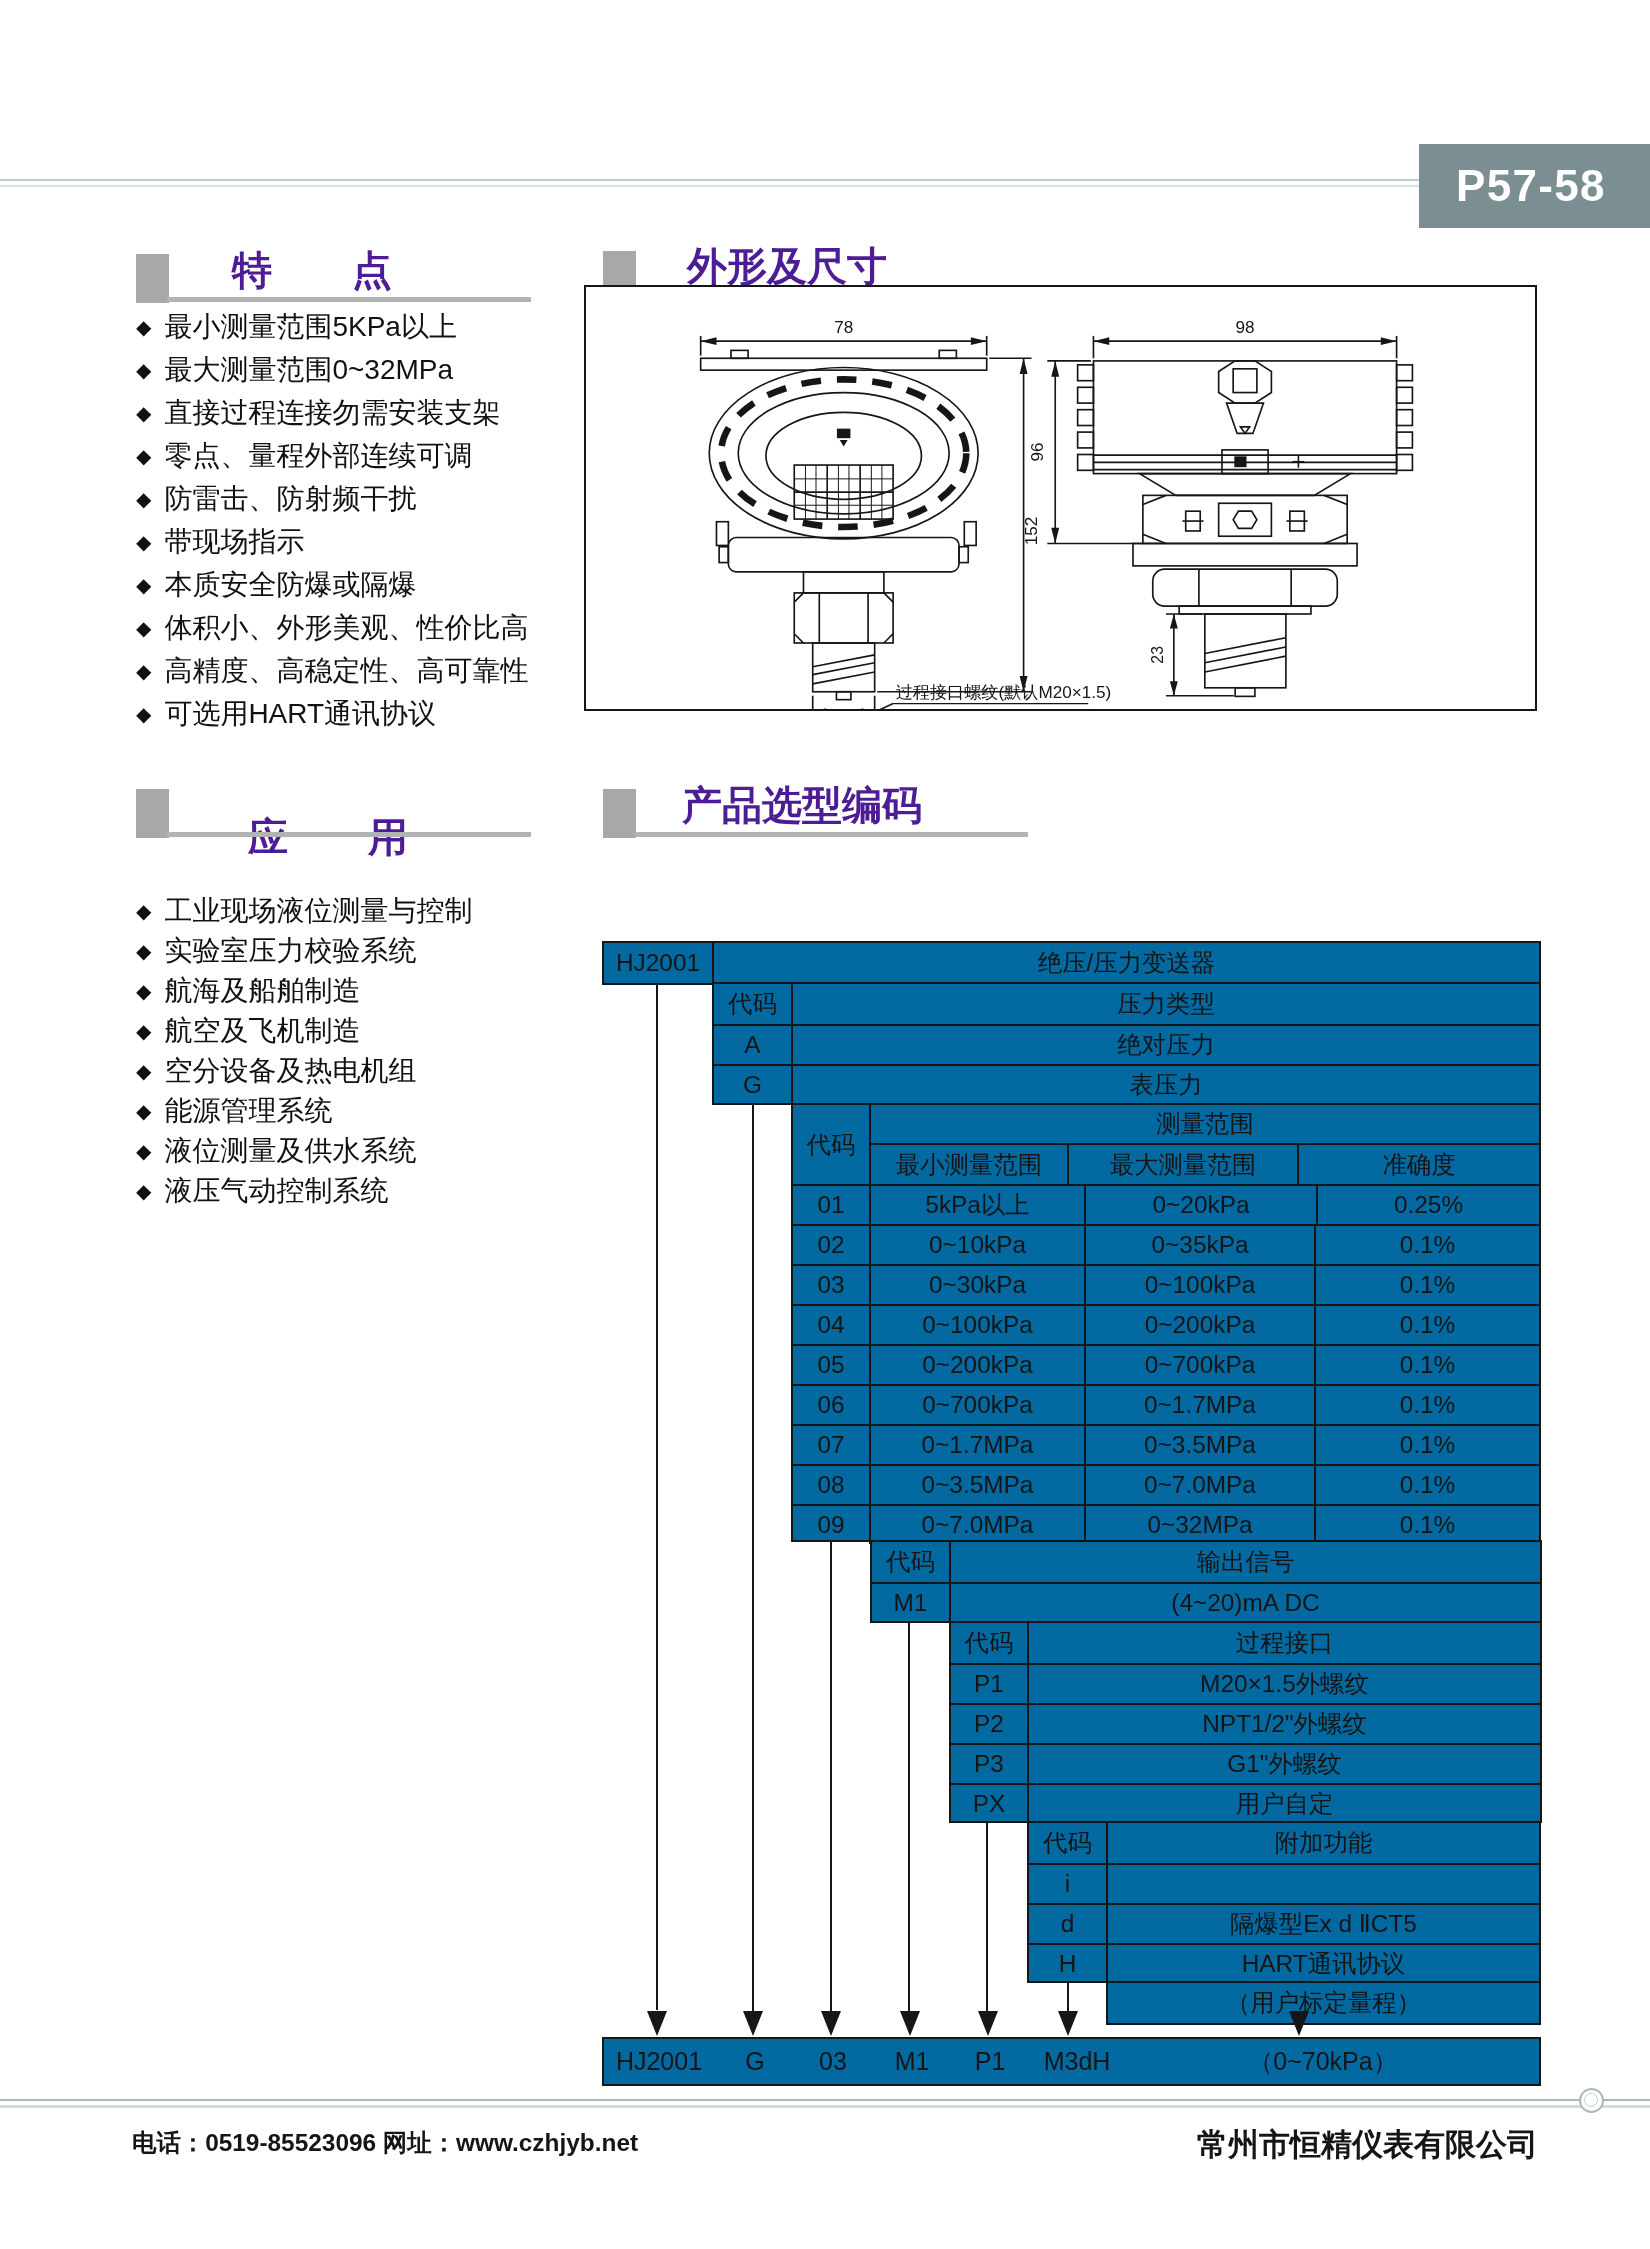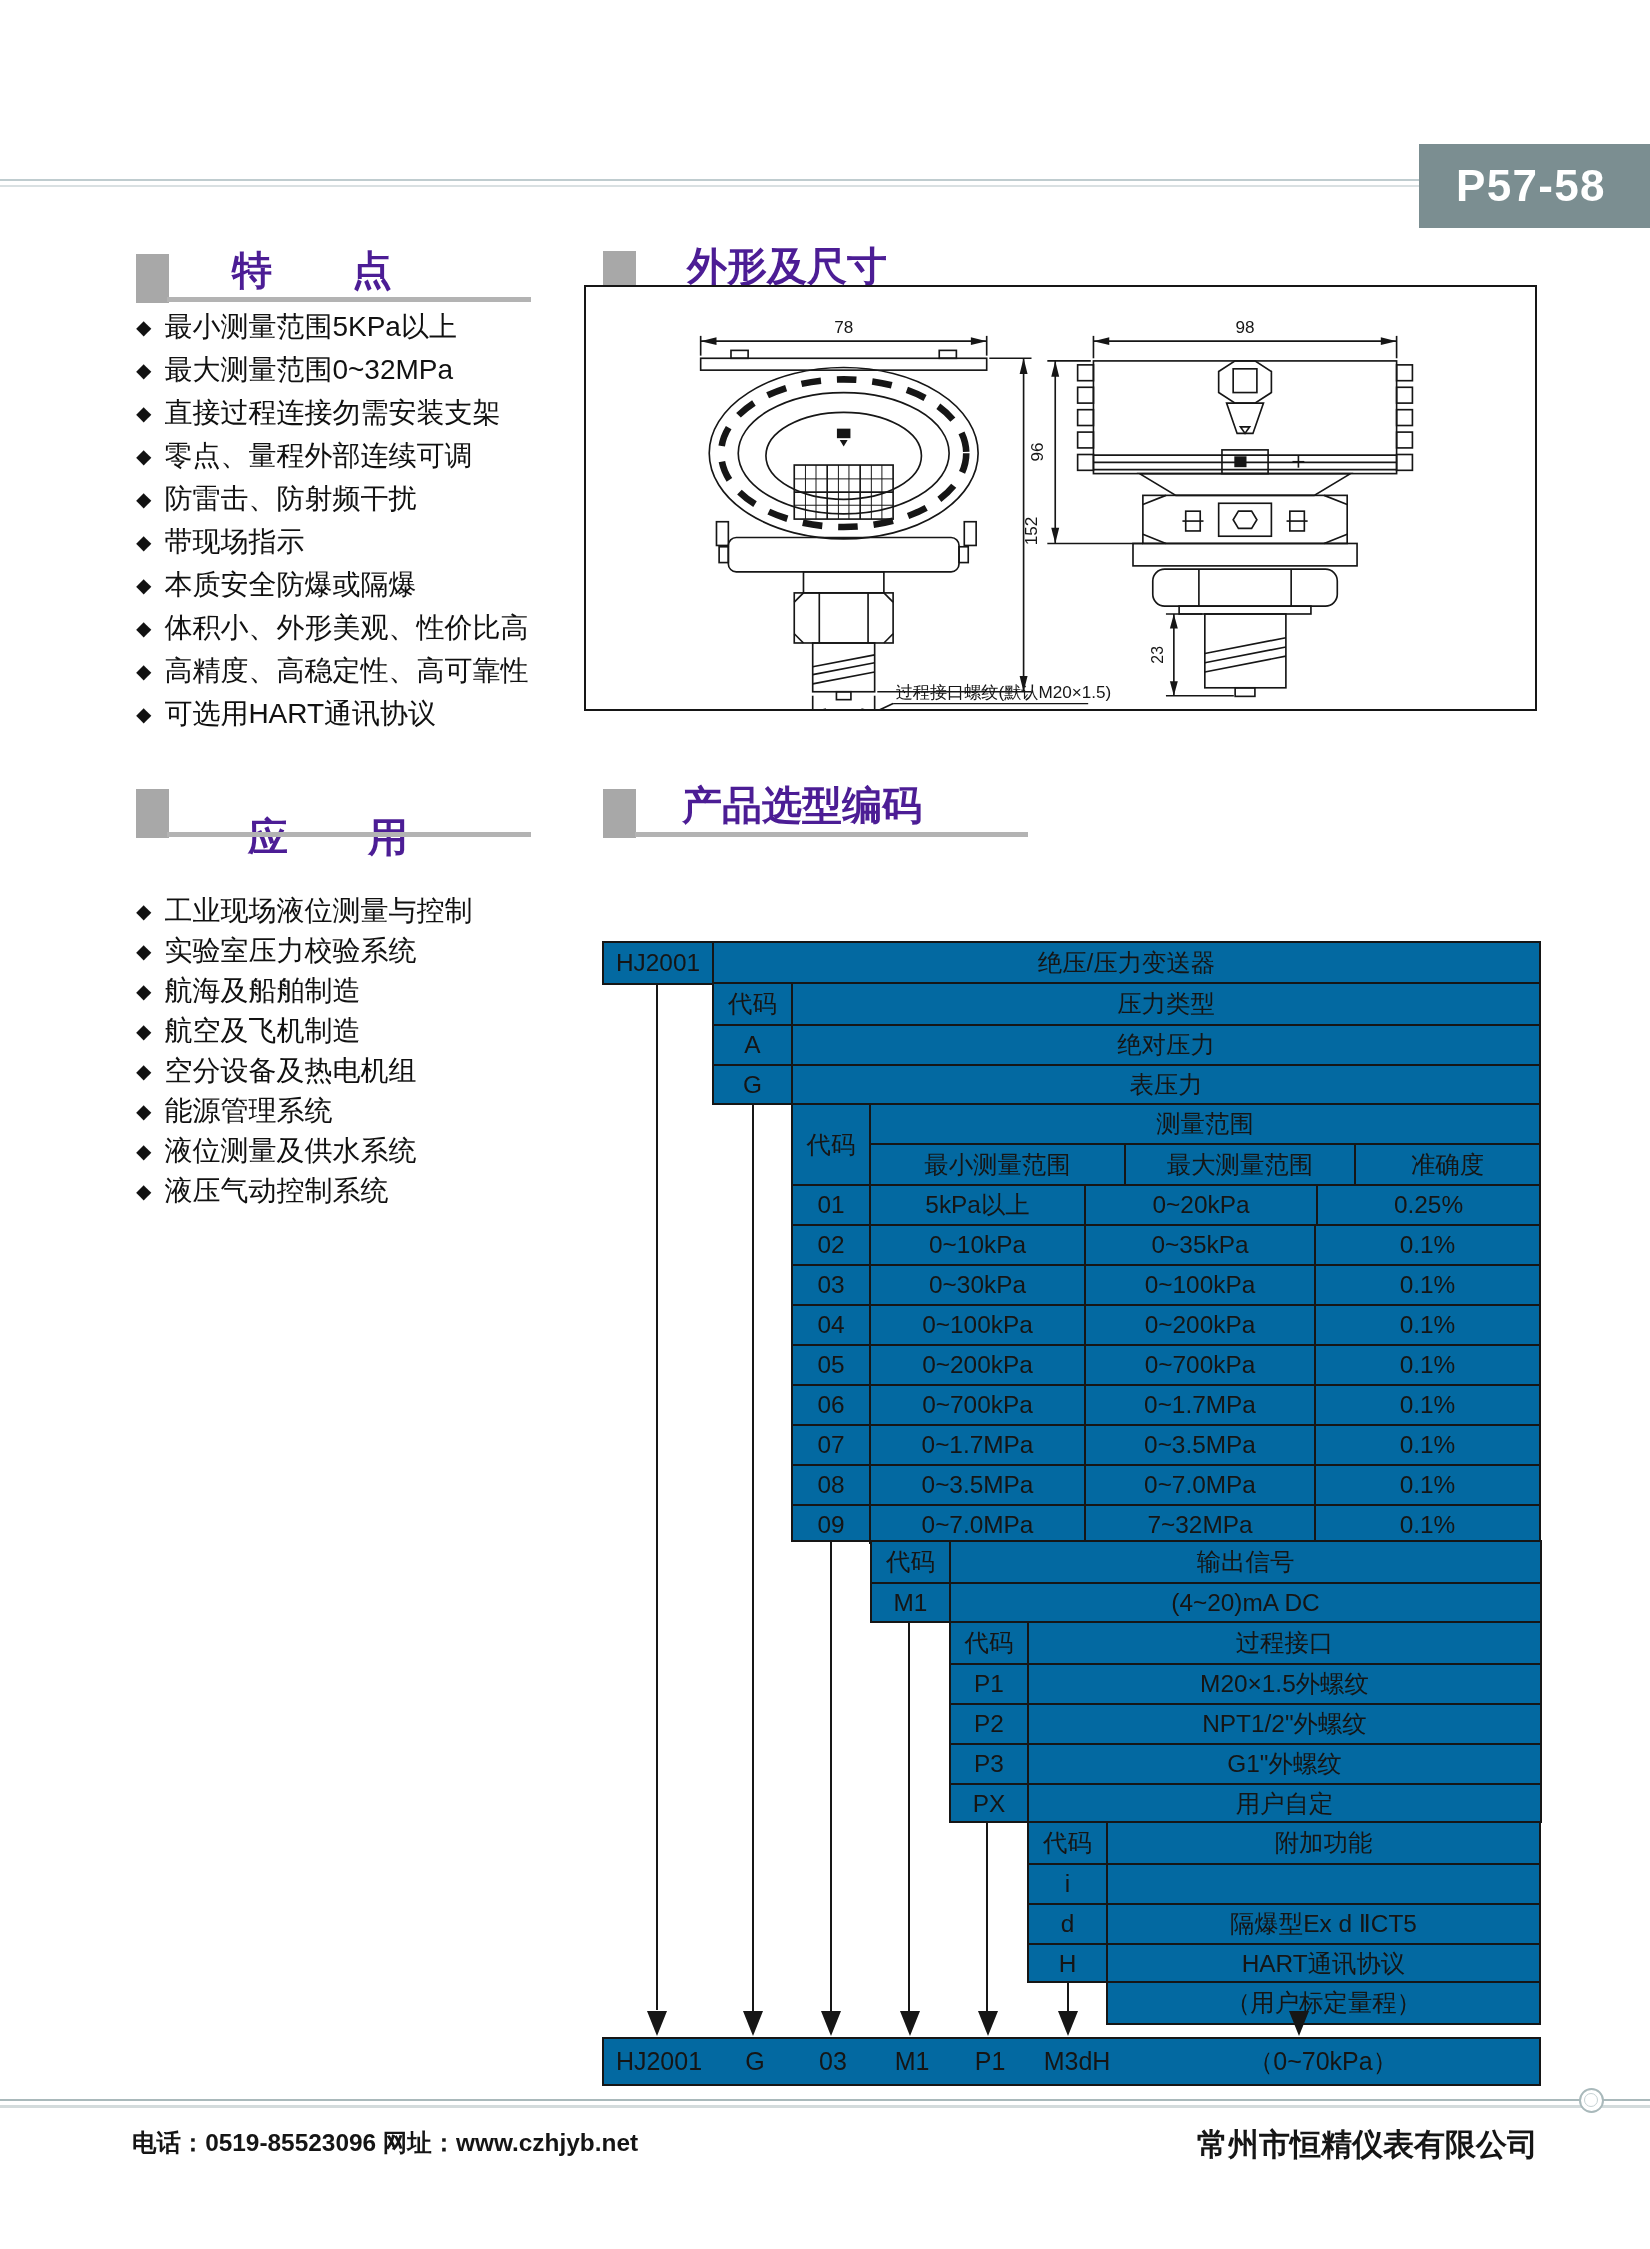--- a/index.html
+++ b/index.html
@@ -320,21 +320,21 @@
         <div class="tcell tflex">表压力</div>
       </div>
   </div>
 
   <div class="tgroup" style="left:791px;top:1103px;width:750px;height:439px;">
     <div class="trow first" style="height:79px;">
       <div class="tcell tcode" style="width:78px;">代码</div>
       <div style="flex:1;display:flex;flex-direction:column;">
         <div class="tcell" style="height:40px;border-bottom:2px solid #161616;">测量范围</div>
         <div style="display:flex;flex:1;">
-          <div class="tcell tcode" style="width:255px;">最小测量范围</div>
+          <div class="tcell tcode" style="width:198px;">最小测量范围</div>
           <div class="tcell tcode" style="width:230px;">最大测量范围</div>
           <div class="tcell tflex">准确度</div>
         </div>
       </div>
     </div>
     <div class="trow">
         <div class="tcell tcode" style="width:78px;">01</div>
         <div class="tcell tcode" style="width:215px;">5kPa以上</div>
         <div class="tcell tcode" style="width:232px;">0~20kPa</div>
         <div class="tcell tflex">0.25%</div>
@@ -377,21 +377,21 @@
       </div>
     <div class="trow">
         <div class="tcell tcode" style="width:78px;">08</div>
         <div class="tcell tcode" style="width:215px;">0~3.5MPa</div>
         <div class="tcell tcode" style="width:230px;">0~7.0MPa</div>
         <div class="tcell tflex">0.1%</div>
       </div>
     <div class="trow">
         <div class="tcell tcode" style="width:78px;">09</div>
         <div class="tcell tcode" style="width:215px;">0~7.0MPa</div>
-        <div class="tcell tcode" style="width:230px;">7~32MPa</div>
+        <div class="tcell tcode" style="width:230px;">0~32MPa</div>
         <div class="tcell tflex">0.1%</div>
       </div>
   </div>
 
   <div class="tgroup" style="left:870px;top:1540px;width:672px;height:83px;">
     <div class="trow first">
         <div class="tcell tcode" style="width:79px;">代码</div>
         <div class="tcell tflex">输出信号</div>
       </div>
     <div class="trow">

